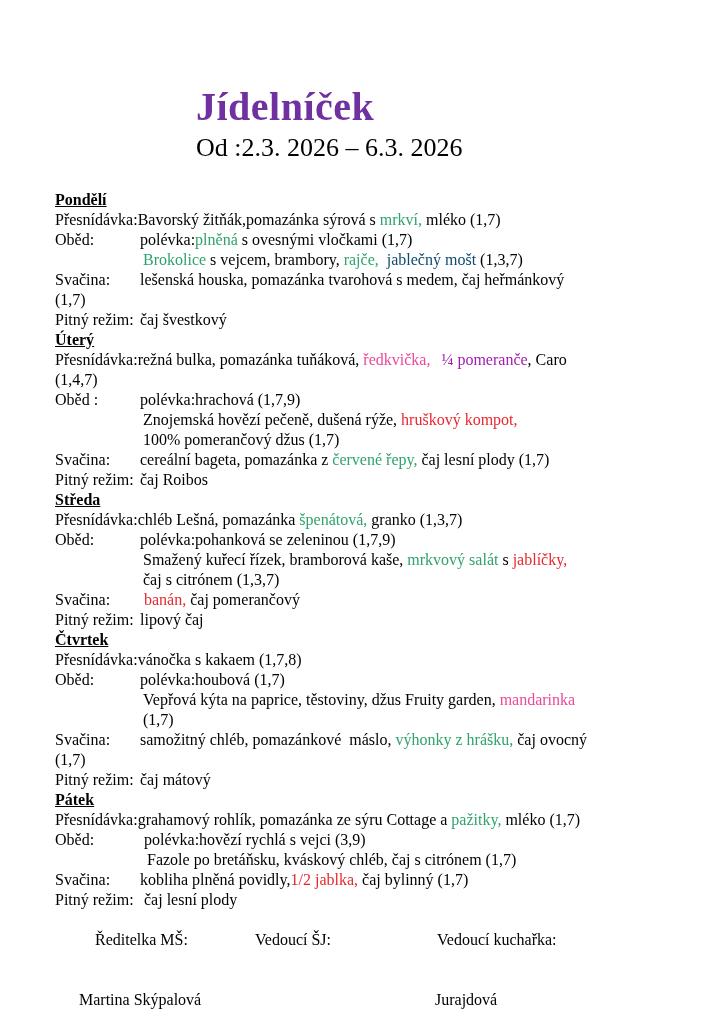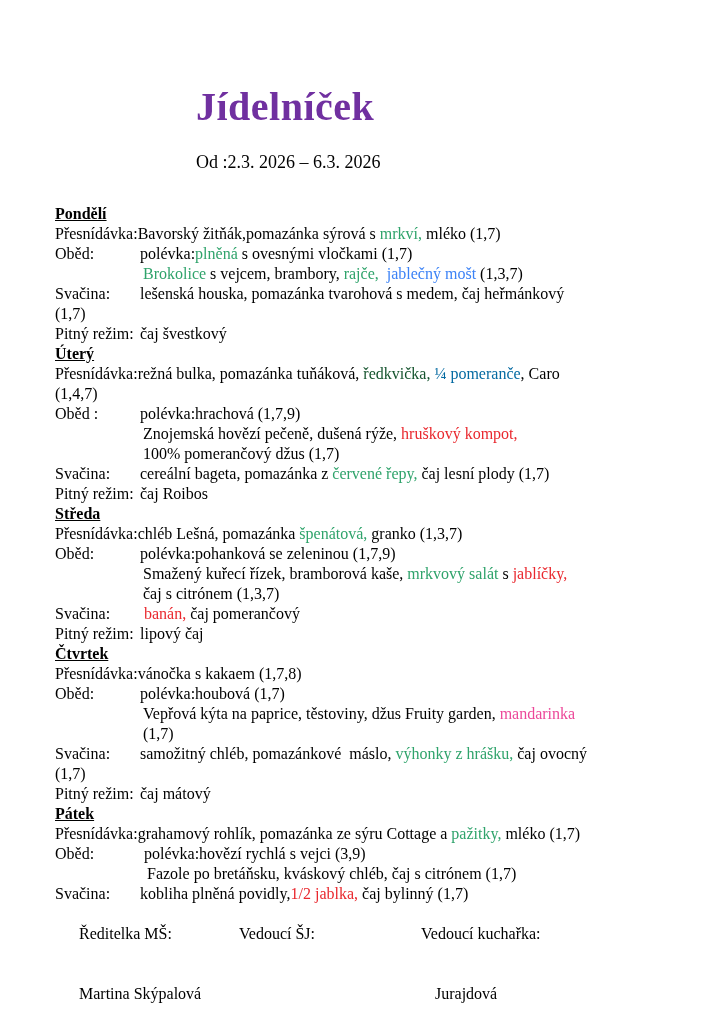--- a/index.html
+++ b/index.html
@@ -6,55 +6,55 @@
   body {
     width:724px; height:1024px;
     background:#ffffff;
     color:#000000;
     font-family:"Liberation Serif", serif;
     overflow:hidden;
   }
   .page { position:relative; width:590px; height:1024px; background:#ffffff; }
   .header { padding:85px 0 0 196px; }
   .title { font-size:40px; font-weight:bold; line-height:44px; letter-spacing:0.5px; }
-  .date  { font-size:18px; line-height:32px; margin-top:17px; }
+  .date  { font-size:26px; line-height:32px; margin-top:3px; }
   .menu  { margin:26px 0 0 55px; font-size:16px; line-height:20px; }
   .day-header { font-weight:bold; text-decoration:underline; white-space:pre; }
   .menu-line { white-space:pre-wrap; }
   .menu-line .label-col { display:inline-block; width:85px; white-space:pre; vertical-align:top; }
   .menu-line.indent { padding-left:88px; }
   .footer-row { white-space:pre; }
   .footer-row .fcol { display:inline-block; white-space:pre; vertical-align:top; }
-  .footer-roles .fcol-0 { width:160px; }
+  .footer-roles .fcol-0 { width:160px;margin-left:16px; }
   .footer-roles .fcol-1 { width:182px; }
   .footer-names .fcol-0 { width:124px; }
   .footer-names .fcol-1 { width:228px;margin-top:40px; }
 </style>
 </head>
 <body>
 
 <div class="page">
   <div class="header">
     <div class="title" style="color: rgb(112, 48, 160);">Jídelníček</div>
     <div class="date">Od :2.3. 2026 – 6.3. 2026</div>
   </div>
 
   <div class="menu">
     <div>
         <div>
           <div class="day-header">Pondělí</div>
           <div class="menu-line"><span class="label">Přesnídávka:</span><span>Bavorský žitňák,pomazánka sýrová s </span><span style="color: rgb(47, 163, 107);">mrkví,</span><span> mléko (1,7)</span></div>
           <div class="menu-line"><span class="label-col">Oběd:</span><span>polévka:</span><span style="color: rgb(47, 163, 107);">plněná</span><span> s ovesnými vločkami (1,7)</span></div>
-          <div class="menu-line indent"><span style="color: rgb(47, 163, 107);">Brokolice</span><span> s vejcem, brambory, </span><span style="color: rgb(47, 163, 107);">rajče,</span><span>  </span><span style="color: #3b82f6;">jablečný mošt</span><span> (1,3,7)</span></div>
+          <div class="menu-line indent"><span style="color: rgb(47, 163, 107);">Brokolice</span><span> s vejcem, brambory, </span><span style="color: rgb(47, 163, 107);">rajče,</span><span>  </span><span style="color: #0c4a6e;">jablečný mošt</span><span> (1,3,7)</span></div>
           <div class="menu-line"><span class="label-col">Svačina:</span><span>lešenská houska, pomazánka tvarohová s medem, čaj heřmánkový (1,7)</span></div>
           <div class="menu-line"><span class="label-col">Pitný režim:</span><span>čaj švestkový</span></div>
         </div>
         <div>
           <div class="day-header">Úterý</div>
-          <div class="menu-line"><span class="label">Přesnídávka:</span><span>režná bulka, pomazánka tuňáková, </span><span style="color: #14532d;">ředkvička,</span><span> </span><span style="color: #0369a1;">¼ pomeranče</span><span>, Caro (1,4,7)</span></div>
+          <div class="menu-line"><span class="label">Přesnídávka:</span><span>režná bulka, pomazánka tuňáková, </span><span style="color: #ec4899;">ředkvička,</span><span> </span><span style="color: #a21caf; margin-left: 7px;">¼ pomeranče</span><span>, Caro (1,4,7)</span></div>
           <div class="menu-line"><span class="label-col">Oběd :</span><span>polévka:hrachová (1,7,9)</span></div>
           <div class="menu-line indent"><span>Znojemská hovězí pečeně, dušená rýže, </span><span style="color: rgb(233, 40, 46);">hruškový kompot,</span></div>
           <div class="menu-line indent"><span>100% pomerančový džus (1,7)</span></div>
           <div class="menu-line"><span class="label-col">Svačina:</span><span>cereální bageta, pomazánka z </span><span style="color: rgb(47, 163, 107);">červené řepy,</span><span> čaj lesní plody (1,7)</span></div>
           <div class="menu-line"><span class="label-col">Pitný režim:</span><span>čaj Roibos</span></div>
         </div>
         <div>
           <div class="day-header">Středa</div>
           <div class="menu-line"><span class="label">Přesnídávka:</span><span>chléb Lešná, pomazánka </span><span style="color: rgb(47, 163, 107);">špenátová,</span><span> granko (1,3,7)</span></div>
           <div class="menu-line"><span class="label-col">Oběd:</span><span>polévka:pohanková se zeleninou (1,7,9)</span></div>
@@ -70,20 +70,21 @@
           <div class="menu-line indent"><span>Vepřová kýta na paprice, těstoviny, džus Fruity garden, </span><span style="color: #ec4899;">mandarinka</span><span> (1,7)</span></div>
           <div class="menu-line"><span class="label-col">Svačina:</span><span>samožitný chléb, pomazánkové  máslo, </span><span style="color: rgb(47, 163, 107);">výhonky z hrášku,</span><span> čaj ovocný (1,7)</span></div>
           <div class="menu-line"><span class="label-col">Pitný režim:</span><span>čaj mátový</span></div>
         </div>
         <div>
           <div class="day-header">Pátek</div>
           <div class="menu-line"><span class="label">Přesnídávka:</span><span>grahamový rohlík, pomazánka ze sýru Cottage a </span><span style="color: rgb(47, 163, 107);">pažitky,</span><span> mléko (1,7)</span></div>
           <div class="menu-line"><span class="label-col">Oběd:</span><span> polévka:hovězí rychlá s vejci (3,9)</span></div>
           <div class="menu-line indent"><span> Fazole po bretáňsku, kváskový chléb, čaj s citrónem (1,7)</span></div>
           <div class="menu-line"><span class="label-col">Svačina:</span><span>kobliha plněná povidly,</span><span style="color: rgb(233, 40, 46);">1/2 jablka,</span><span> čaj bylinný (1,7)</span></div>
+          <div class="menu-line"><span class="label-col">Pitný režim:</span><span> čaj lesní plody</span></div>
         </div>
       </div>
 
     <div class="footer-row footer-roles">
       <span class="fcol fcol-0">Ředitelka MŠ:</span><span class="fcol fcol-1">Vedoucí ŠJ:</span><span class="fcol fcol-2">Vedoucí kuchařka:</span>
     </div>
     <div class="footer-row footer-names">
       <span class="fcol fcol-0">Martina Skýpalová</span><span class="fcol fcol-1">Iveta Mikundová</span><span class="fcol fcol-2"> Jurajdová</span>
     </div>
   </div>

